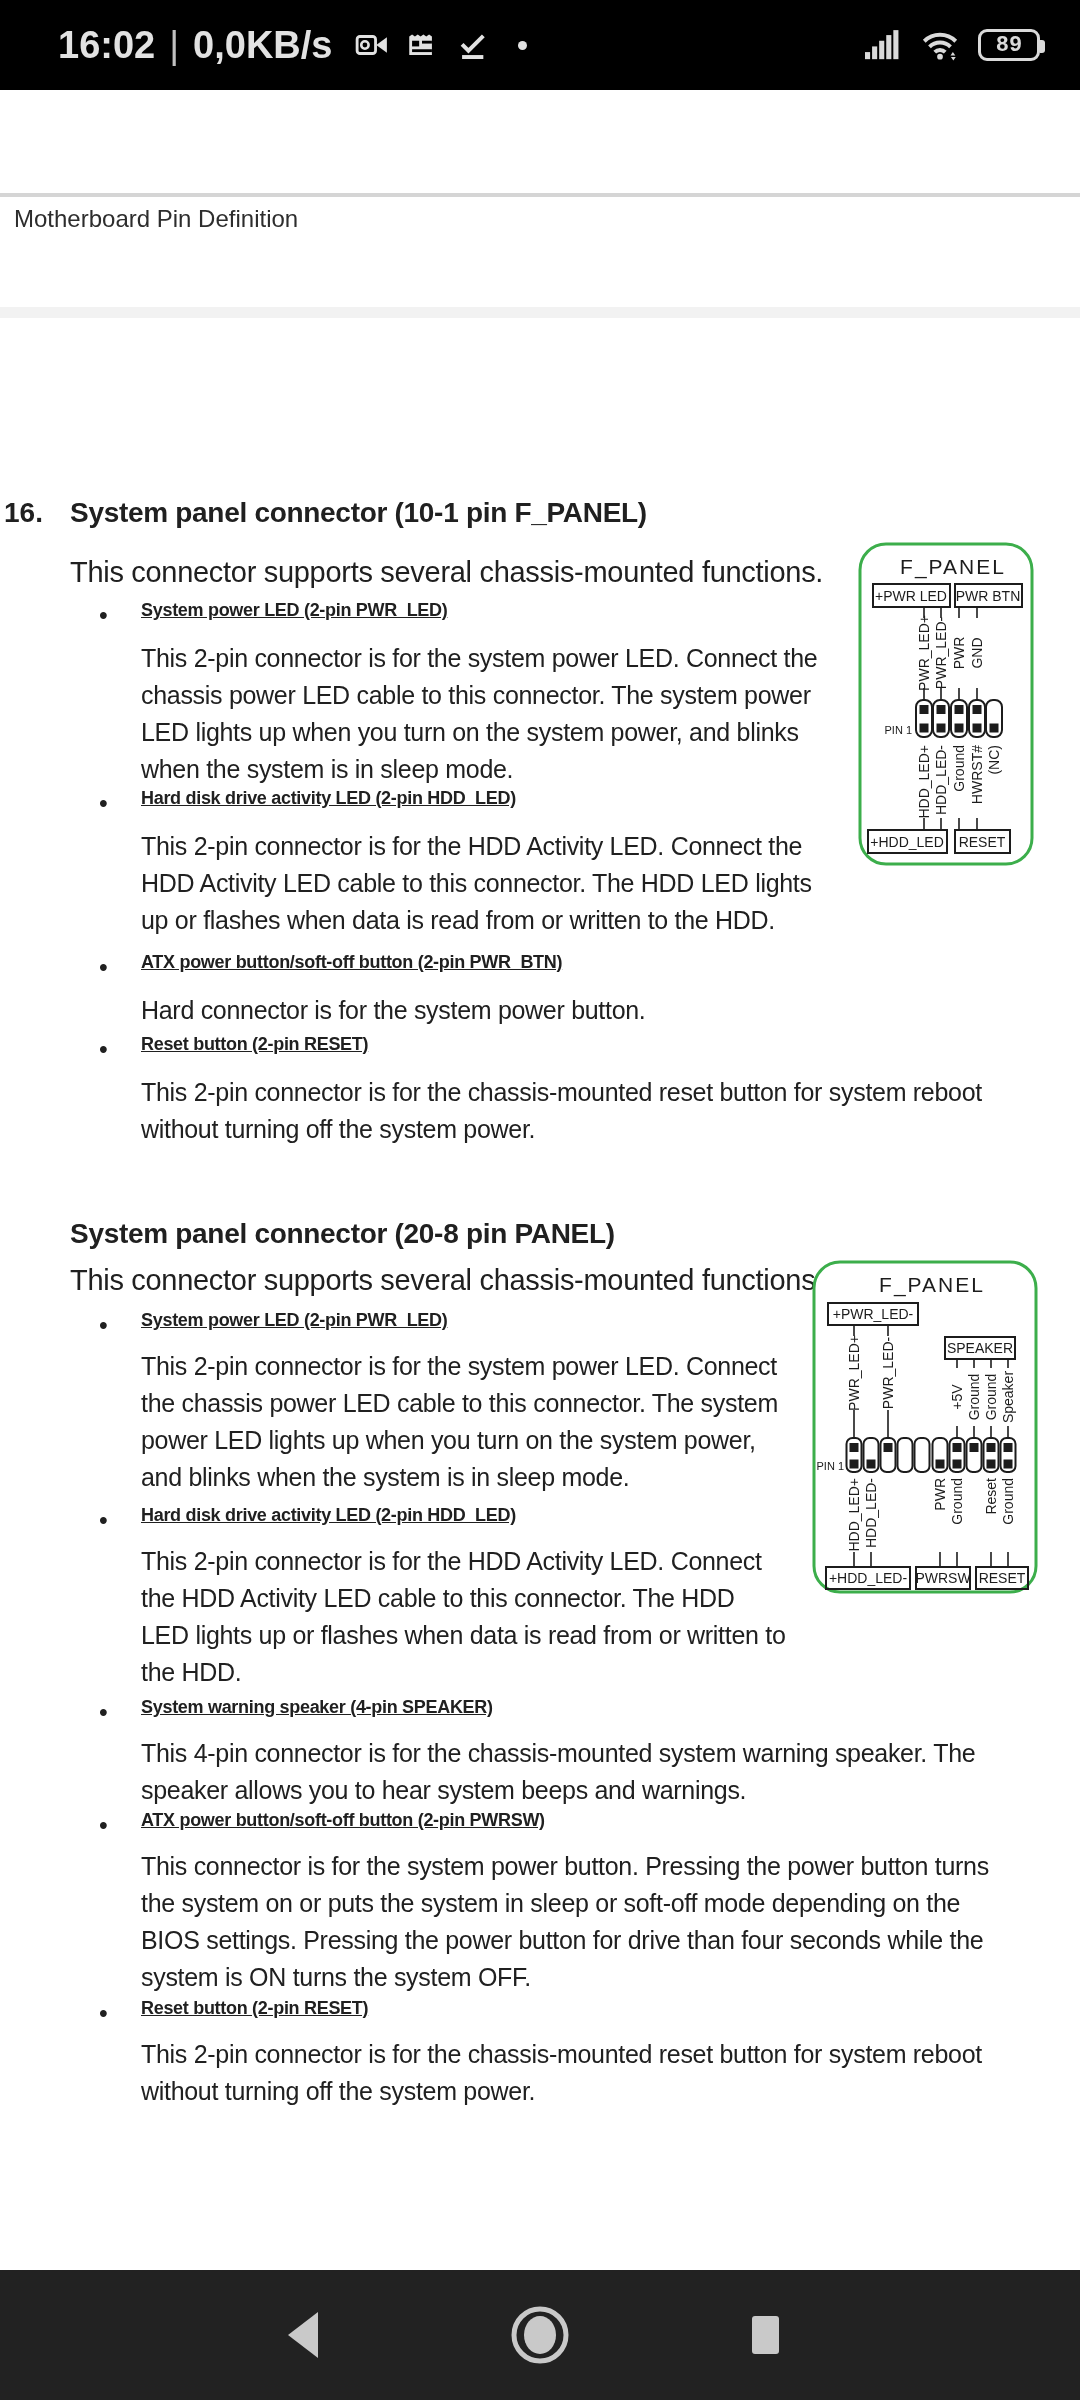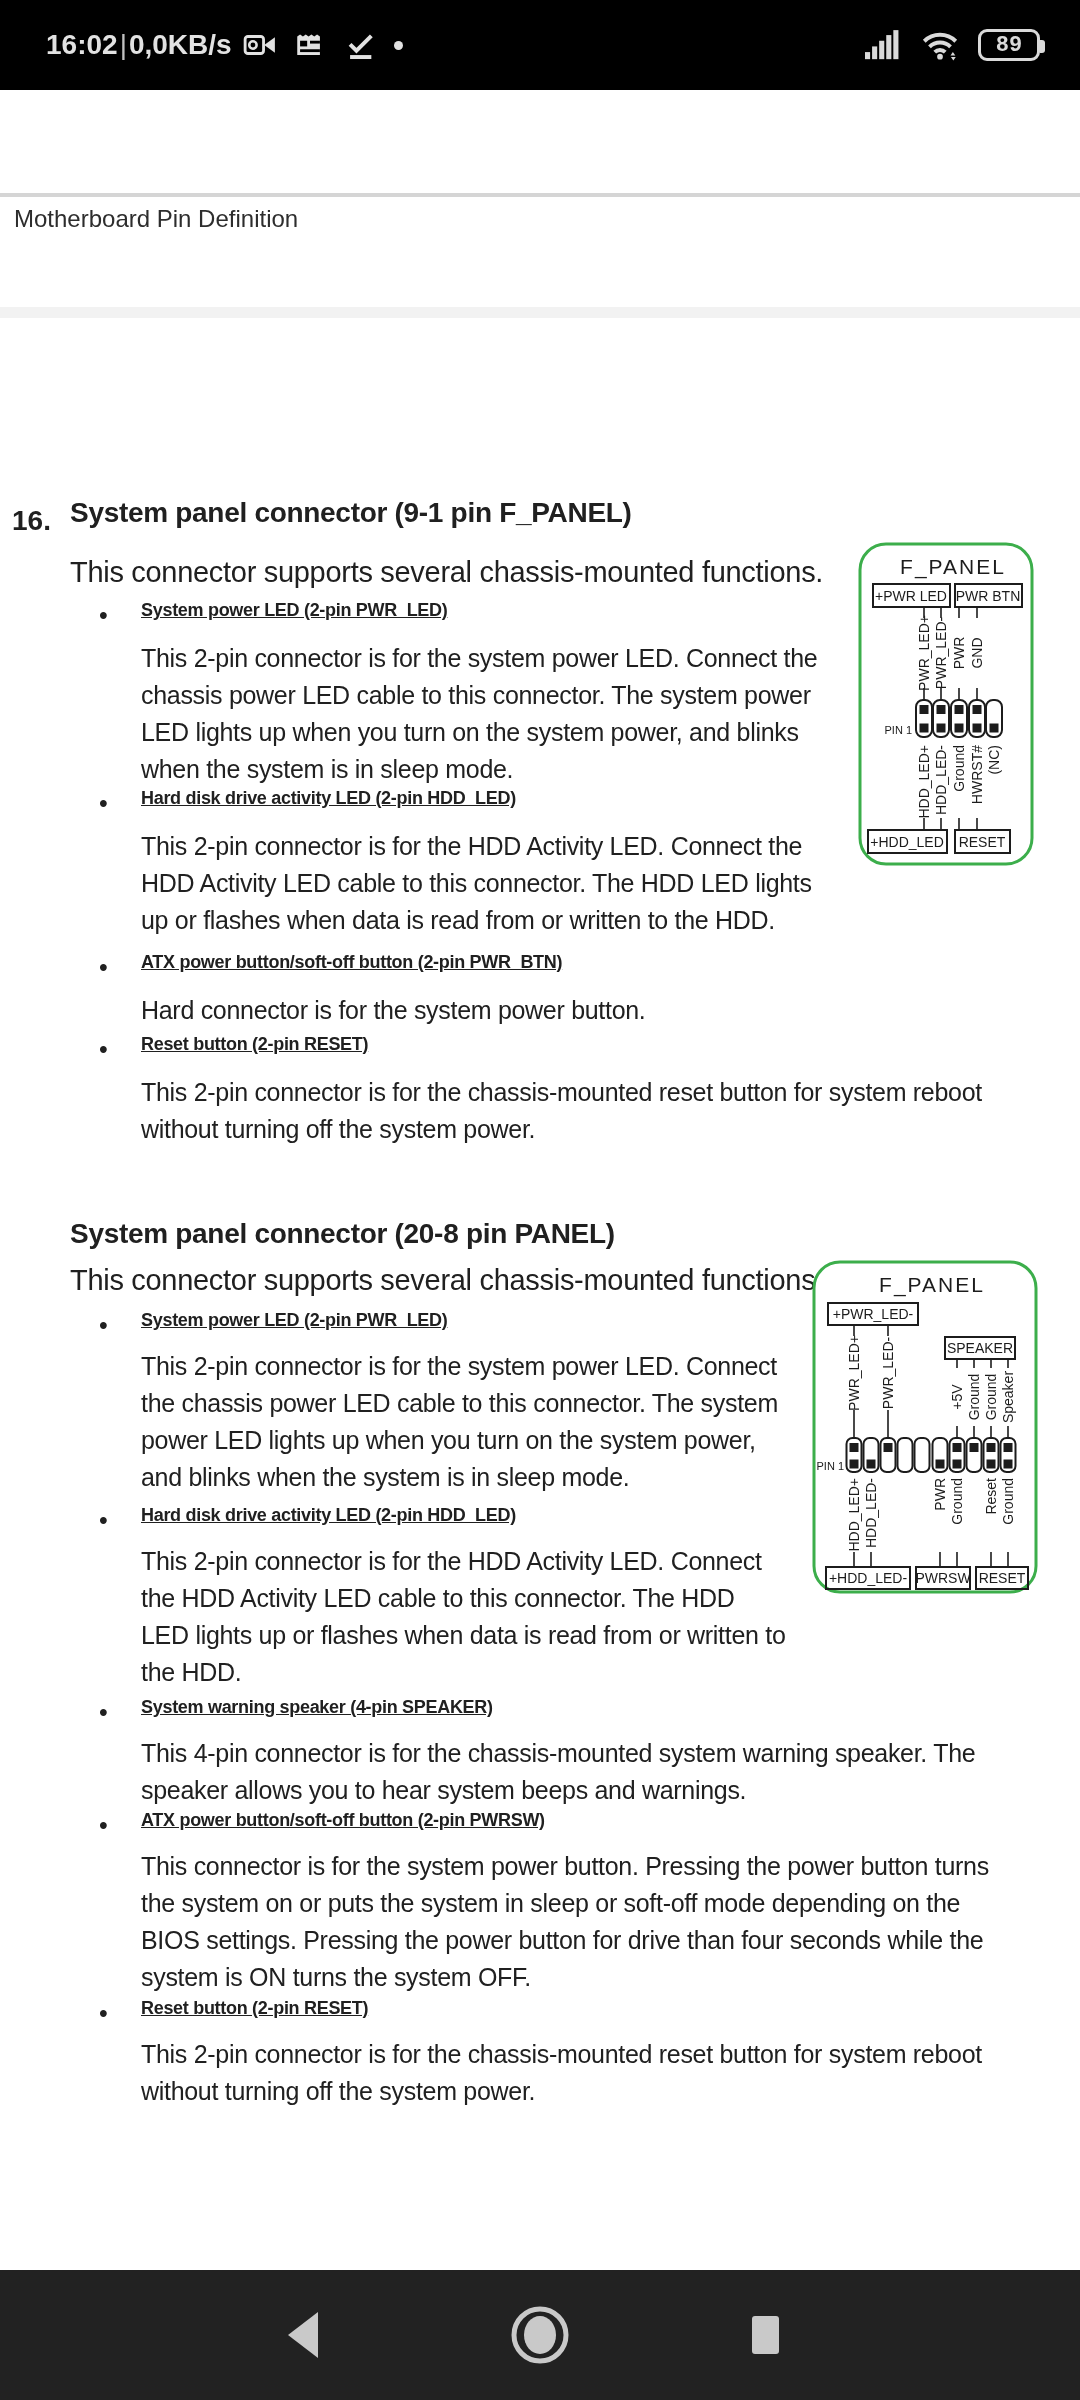--- a/index.html
+++ b/index.html
@@ -2,21 +2,21 @@
 <html><head>
 <meta charset="utf-8">
 <style>
   * { margin:0; padding:0; box-sizing:border-box; }
   html,body { width:1080px; height:2400px; }
   body { position:relative; background:#ffffff; font-family:"Liberation Sans","DejaVu Sans",sans-serif; overflow:hidden; }
 
   
   .statusbar { position:absolute; top:0; left:0; width:1080px; height:90px; background:#000;
     display:flex; align-items:center; justify-content:space-between; padding:0 40px 0 46px; }
-  .sb-left { display:flex; align-items:center; color:#e2e2e2; font-size:28px; font-weight:700; }
+  .sb-left { display:flex; align-items:center; gap:12px; color:#e2e2e2; font-size:38px; font-weight:700;margin-left:12px; }
   .sb-sep { font-weight:400; opacity:.85; padding:0 2px; }
   .sb-icons { display:flex; align-items:center; gap:14px; margin-left:10px; }
   .sb-dot { width:9px; height:9px; border-radius:50%; background:#e2e2e2; margin-left:16px; }
   .sb-right { display:flex; align-items:center; gap:16px;font-family:Liberation Mono, monospace; }
   .battery { position:relative; width:62px; height:32px; border:3px solid #dadada; border-radius:9px;
     display:flex; align-items:center; justify-content:center; color:#dadada; font-size:22px; font-weight:700; }
   .battery:after { content:""; position:absolute; right:-8px; top:8px; width:5px; height:13px; background:#dadada; border-radius:0 3px 3px 0; }
 
   
   .hdr-space { position:absolute; top:90px; left:0; width:1080px; height:103px; background:#fff; }
@@ -101,22 +101,22 @@
   </div>
 </div>
 
 <div class="hdr-space"></div>
 <div class="hdr-line"></div>
 <div class="doc-title">Motherboard Pin Definition</div>
 <div class="hdr-band"></div>
 
 <div class="doc">
 
-  <div class="abs sec-num" style="left:12px; top:179px;margin-top:8px;">16.</div>
-  <div class="abs sec-head" style="left:70px; top:179px;">System panel connector (9-1 pin F_PANEL)</div>
+  <div class="abs sec-num" style="left:4px; top:179px;">16.</div>
+  <div class="abs sec-head" style="left:70px; top:179px;">System panel connector (10-1 pin F_PANEL)</div>
   <div class="abs intro" style="left:70px; top:238px;">This connector supports several chassis-mounted functions.</div>
 
   <div class="abs bullet" style="left:99px; top:282px;">
     <span class="dot">•</span>
     <span class="bt">System power LED (2-pin PWR_LED)</span>
   </div>
   <div class="abs para" style="left:141px; top:322px;">This 2-pin connector is for the system power LED. Connect the
 chassis power LED cable to this connector. The system power
 LED lights up when you turn on the system power, and blinks
 when the system is in sleep mode.</div>

